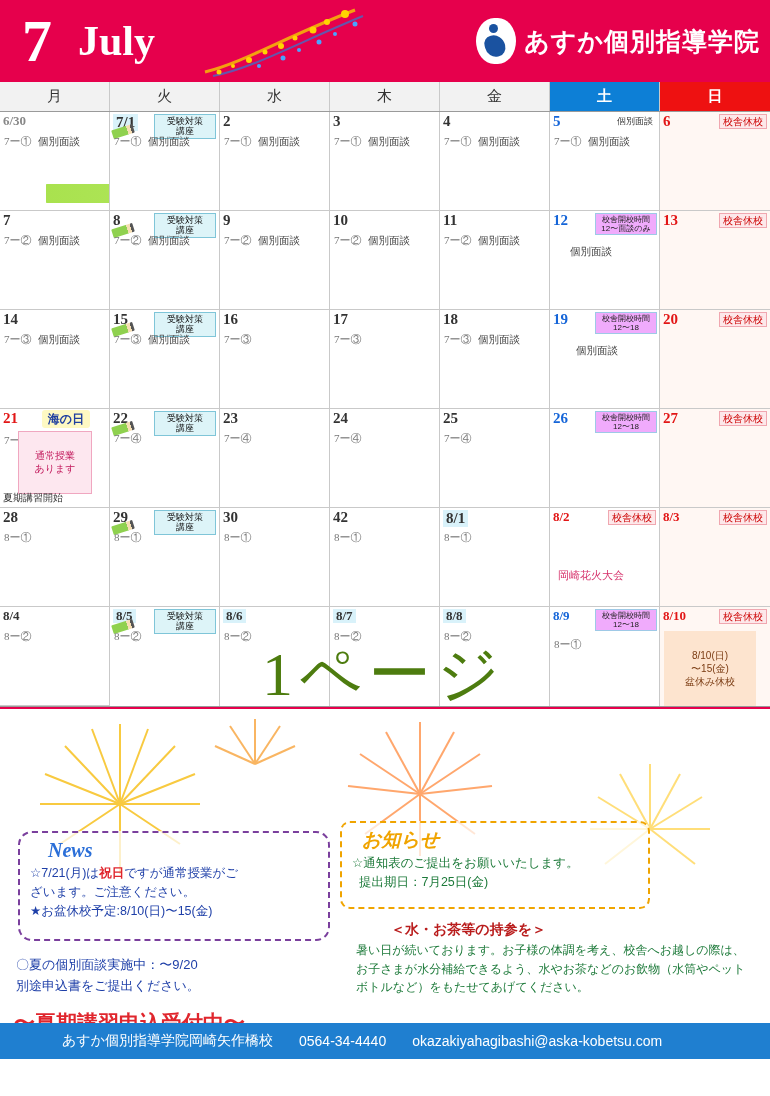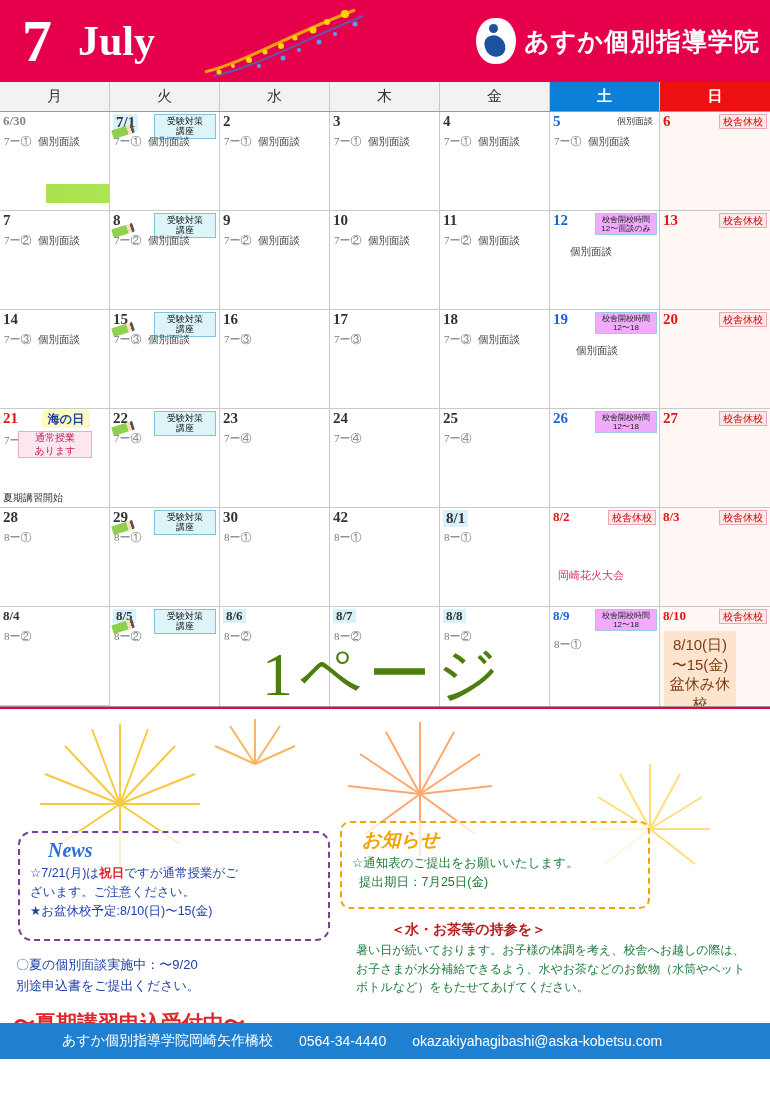--- a/index.html
+++ b/index.html
@@ -234,45 +234,45 @@
   .tsujo {
     position:absolute;
     left:6px; top:22px;
     width:74px;
     background:#fde7ef;
     border:1px solid #f0a7c0;
     color:#c2185b;
     font-size:10px;
     text-align:center;
     line-height:1.25;
-    padding:0 0;
+    padding:18px 0;
   }
   .kakikousyu {
     position:absolute;
     left:3px; bottom:2px;
     font-size:10px;
     color:#333;
   }
   .hanabi {
     position:absolute;
     left:8px; top:48px;
     font-size:11px;
     color:#d6336c;
     white-space:nowrap;
     margin-top:12px;
   }
   .obon {
     position:absolute;
     left:4px; top:24px;
-    width:72px;
+    width:92px;
     background:#fde4cf;
     color:#7a3b12;
-    font-size:15px;
+    font-size:10px;
     line-height:1.3;
-    padding:4px 2px;
+    padding:18px 2px;
     text-align:center;
   }
   .watermark {
     position:absolute;
     left:262px; top:520px;
     font-size:62px;
     color:#4d7c0f;
     font-family:"Liberation Serif",serif;
     letter-spacing:6px;
     pointer-events:none;

